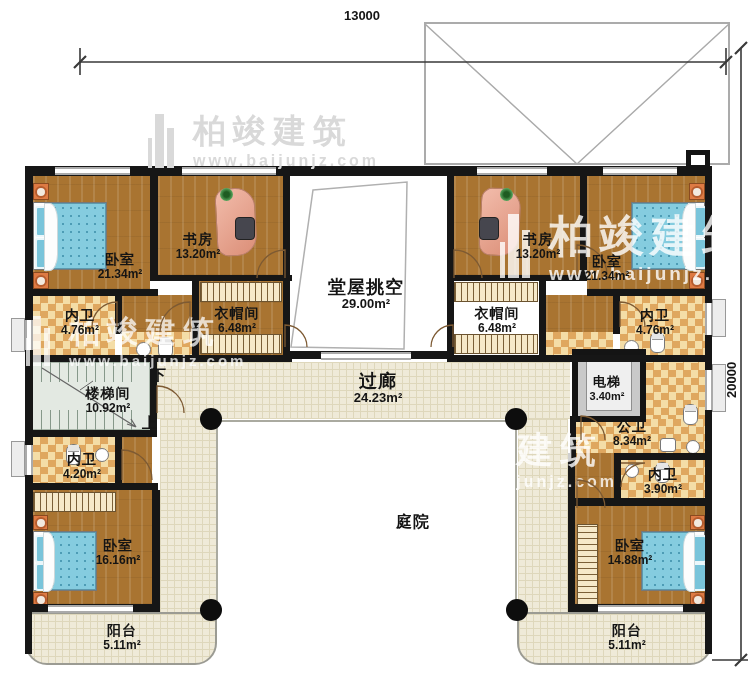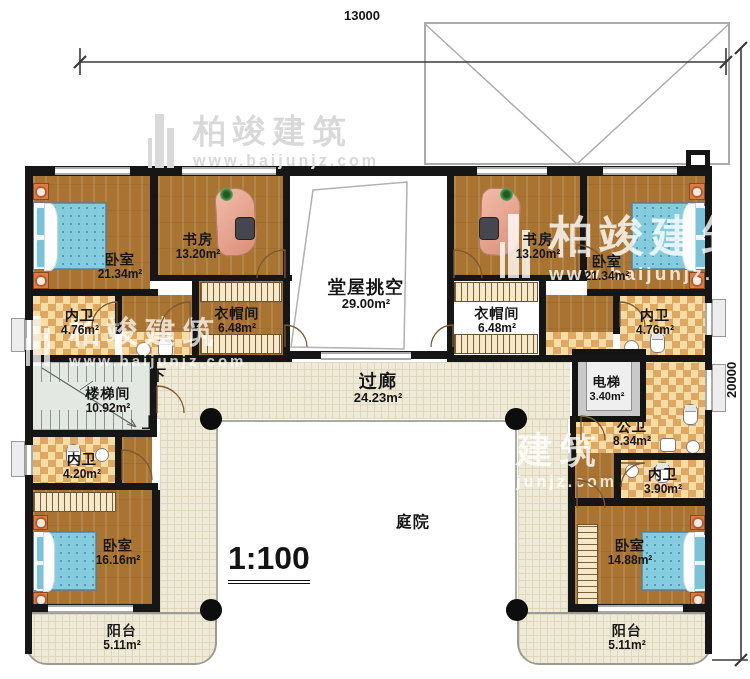--- a/index.html
+++ b/index.html
@@ -173,21 +173,20 @@
     <div class="plant" style="left:4px;top:2px"></div>
   </div>
   <div class="deskg" style="left:478px;top:186px;width:40px;height:70px">
     <div class="desk" style="left:2px;top:2px;width:38px;height:66px;transform:rotate(3deg)"></div>
     <div class="chair" style="left:1px;top:31px;width:18px;height:21px"></div>
     <div class="plant" style="left:22px;top:2px"></div>
   </div>
 
   <div class="titleband">
     <div class="trow">
-      <span class="tscale">1:100</span>
     </div>
     <div class="meta">
     </div>
   </div>
 
   <div class="dimtxt" style="left:336px;top:8px;width:52px;text-align:center">13000</div>
   <div class="dimtxt" style="left:724px;top:398px;width:95px;transform-origin:0 0;transform:rotate(-90deg)">20000</div>
 
   <div class="dirlbl" style="left:151px;top:366px">下</div>
   <div class="dirlbl" style="left:142px;top:414px">上</div>

